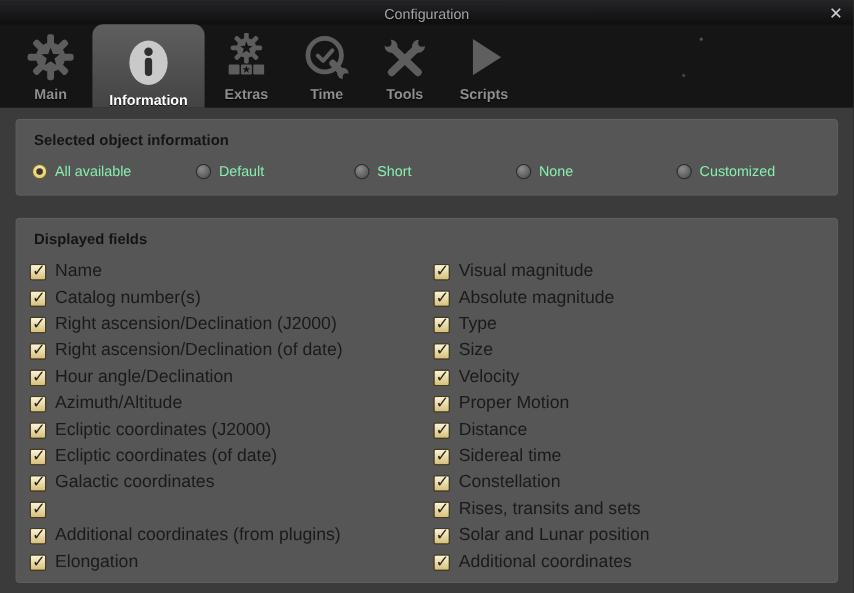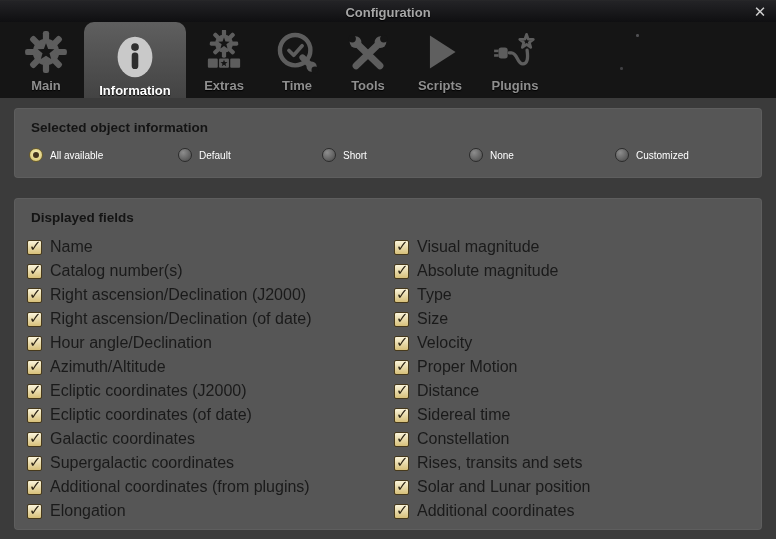--- a/index.html
+++ b/index.html
@@ -8,21 +8,21 @@
     background:#3b3b3b;font-family:"Liberation Sans","DejaVu Sans",sans-serif;
     -webkit-font-smoothing:antialiased;
   }
   
   .titlebar{
     position:absolute;top:0;left:0;right:0;height:22px;
     background:linear-gradient(#232326,#0e0e10);
     border-top:1px solid rgba(255,255,255,.10);
     display:flex;align-items:center;justify-content:center;
   }
-  .titlebar .title{font-size:13px;font-weight:bold;color:#a6a6a6;text-shadow:0 1px 1px #000;}
+  .titlebar .title{font-size:13px;font-weight:normal;color:#a6a6a6;text-shadow:0 1px 1px #000;}
   .close-btn{
     position:absolute;right:6px;top:1px;width:20px;height:20px;
     display:flex;align-items:center;justify-content:center;
     color:#cfcfcf;font-size:15px;font-weight:bold;cursor:pointer;
     font-family:"DejaVu Sans",sans-serif;
   }
   
   .tabbar{
     position:absolute;top:22px;left:0;right:0;height:76px;
     background:#151515;display:flex;align-items:stretch;padding-left:8px;box-sizing:border-box;
@@ -60,21 +60,21 @@
     border:1px solid #2c2c2c;flex:0 0 auto;
   }
   .radio.selected{
     background:radial-gradient(circle at 50% 38%,#f8f1bc,#d3bf66);
     border:1px solid #6b5c28;position:relative;
   }
   .radio.selected::after{
     content:"";position:absolute;left:3px;top:3px;width:6px;height:6px;border-radius:50%;
     background:#43331f;
   }
-  .opt-label{font-size:10px;color:#ffffff;}
+  .opt-label{font-size:13px;color:#86efac;}
   
   .col{position:absolute;top:36px;display:flex;flex-direction:column;}
   .col-left{left:12px;}
   .col-right{left:379px;}
   .cbrow{height:24px;display:flex;align-items:center;gap:8px;cursor:pointer;}
   .cb{
     position:relative;width:15px;height:15px;box-sizing:border-box;flex:0 0 auto;
     background:linear-gradient(#faf4da,#d7c079);
     border:1px solid #46391c;border-radius:2px;
   }
@@ -186,33 +186,20 @@
 
     <div class="tab t-scripts">
       <span class="ticon">
         <svg width="44" height="44" viewBox="0 0 24 24">
           <polygon points="6.5,3 6.5,21 20.5,12" fill="#5f5f5f"></polygon>
         </svg>
       </span>
       <span class="tlabel">Scripts</span>
     </div>
 
-    <div class="tab t-plugins">
-      <span class="ticon">
-        <svg width="48" height="44" viewBox="0 0 24 24">
-          <rect x="3" y="9.6" width="5" height="6" rx="1.5" fill="#5d5d5d"></rect>
-          <rect x="0.6" y="10.7" width="2.4" height="1.4" fill="#5d5d5d"></rect>
-          <rect x="0.6" y="13.2" width="2.4" height="1.4" fill="#5d5d5d"></rect>
-          <rect x="8" y="11.6" width="2.2" height="1.8" rx="0.8" fill="#5d5d5d"></rect>
-          <path d="M10 12.5 C 13.5 12.5, 13 18.5, 16.3 18.5 C 18.6 18.5, 19.3 15.8, 18.6 11" fill="none" stroke="#5d5d5d" stroke-width="1.8" stroke-linecap="round"></path>
-          <path d="M18.3 2.4 L19.2 5.0 L22.0 5.1 L19.8 6.8 L20.6 9.5 L18.3 7.9 L16.0 9.5 L16.8 6.8 L14.6 5.1 L17.4 5.0 Z" fill="none" stroke="#5d5d5d" stroke-width="1.5" stroke-linejoin="round"></path>
-        </svg>
-      </span>
-      <span class="tlabel">Plugins</span>
-    </div>
   </div>
 
   <div class="dialog-body">
 
     <div class="groupbox gb1">
       <div class="gb-title">Selected object information</div>
 
       <div class="radio-opt" style="left:14px">
         <span class="radio selected"></span>
         <span class="opt-label">All available</span>
@@ -290,21 +277,20 @@
         <div class="cbrow">
             <span class="cb">
               <span class="mark">✓</span>
             </span>
             <span class="cb-label">Galactic coordinates</span>
           </div>
         <div class="cbrow">
             <span class="cb">
               <span class="mark">✓</span>
             </span>
-            <span class="cb-label">Supergalactic coordinates</span>
           </div>
         <div class="cbrow">
             <span class="cb">
               <span class="mark">✓</span>
             </span>
             <span class="cb-label">Additional coordinates (from plugins)</span>
           </div>
         <div class="cbrow">
             <span class="cb">
               <span class="mark">✓</span>

